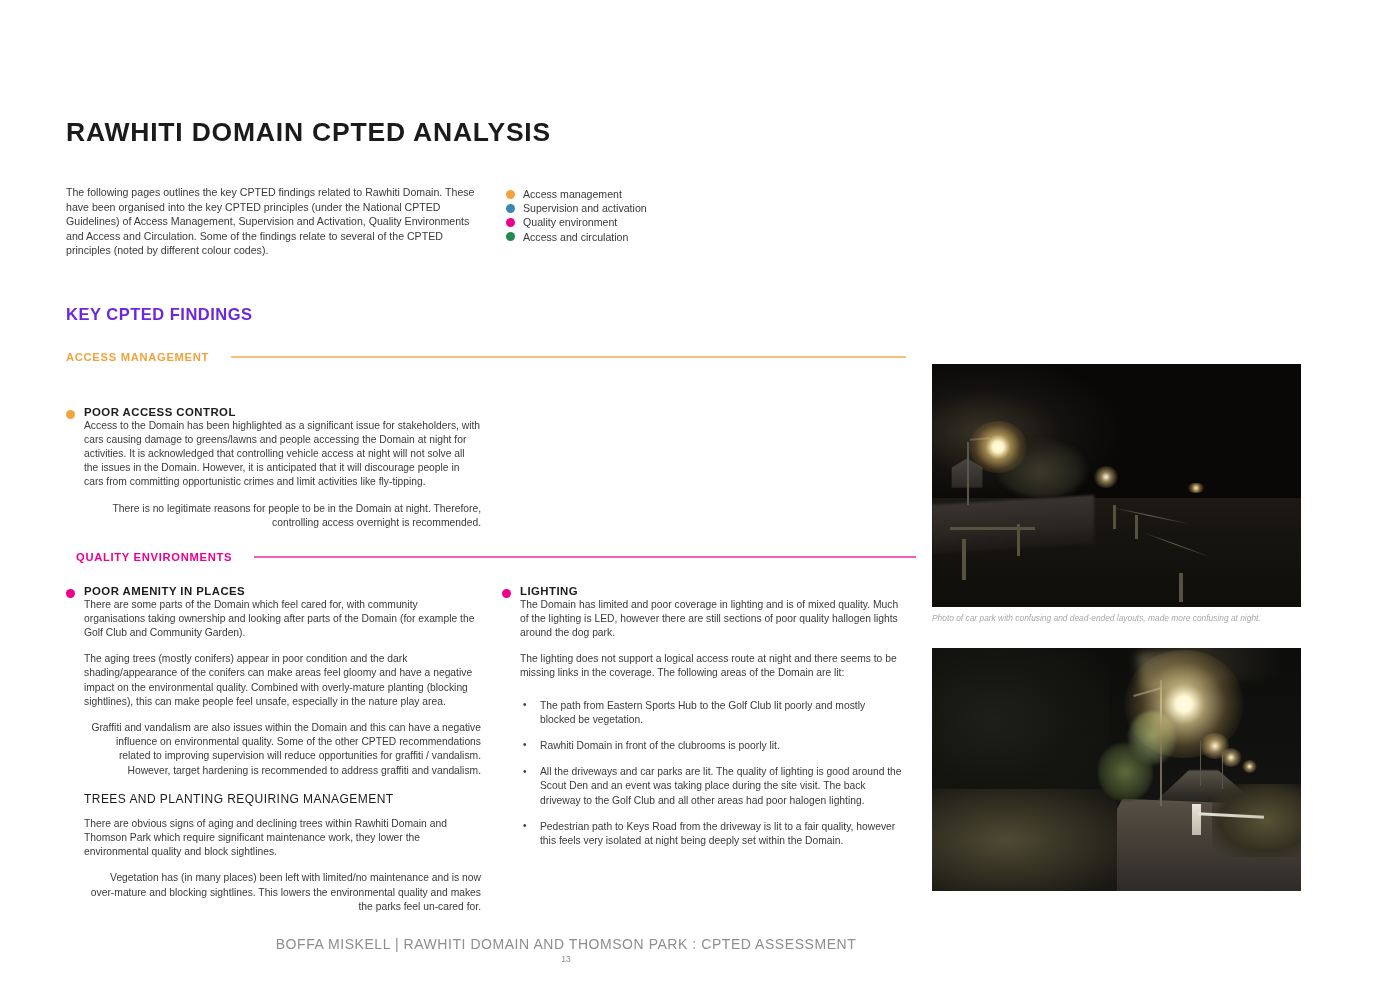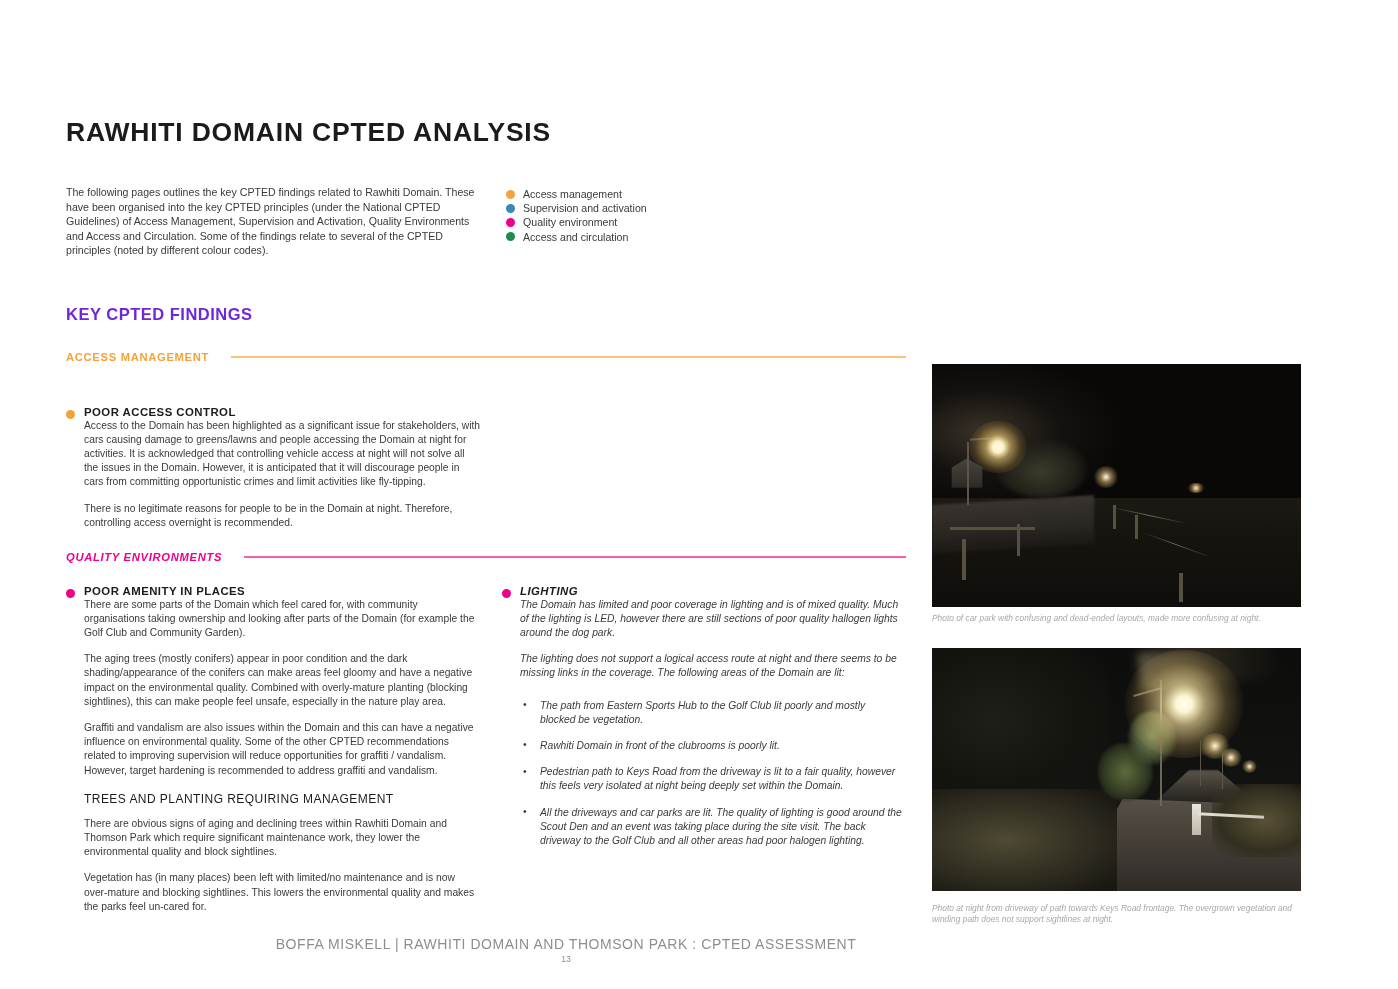--- a/index.html
+++ b/index.html
@@ -35,35 +35,35 @@
   .findings-title {
     position: absolute; left: 66px; top: 305px;
     font-size: 16.5px; font-weight: bold; letter-spacing: 0.5px; color: #6d28d9;
   }
 
   
   .sec-head { position: absolute; display: flex; align-items: center; width: 840px; }
   .sec-head .txt { font-size: 11.2px; font-weight: bold; letter-spacing: 0.7px; white-space: nowrap; }
   .sec-head .rule { flex: 1 1 auto; height: 1.6px; margin-left: 22px; }
   #sec-access { left: 66px; top: 351px; }
-  #sec-quality { left: 66px; top: 551px; font-style: italic; }
+  #sec-quality { left: 76px; top: 551px; }
 
   
   .finding { position: absolute; }
   .finding-head { display: flex; align-items: flex-start; }
   .finding-dot {
     width: 9px; height: 9px; border-radius: 50%;
     margin-top: 3.5px; margin-right: 9px; flex: 0 0 auto;
   }
   .finding-title {
     font-size: 11.4px; font-weight: bold; letter-spacing: 0.45px; color: #1b1b1b;
   }
   .body-text { font-size: 10.3px; line-height: 14.2px; color: #3a3a3a; }
   .body-text p { margin-bottom: 12px; }
-  .body-text p:last-child { margin-bottom: 0; }
+  .body-text p:last-child { margin-bottom: 0; text-align: right; }
   .indented { padding-left: 18px; }
   .sub-title {
     font-size: 12px; font-weight: normal; letter-spacing: 0.45px;
     color: #1b1b1b; margin-bottom: 11px;
   }
 
   
   ul.bullets { list-style: none; margin-top: 18px; }
   ul.bullets li {
     position: relative; padding-left: 20px; margin-bottom: 12px;
@@ -229,33 +229,33 @@
     </div>
     <div class="indented" style="margin-top:14px;">
       <div class="sub-title">TREES AND PLANTING REQUIRING MANAGEMENT</div>
       <div class="body-text">
         <p>There are obvious signs of aging and declining trees within Rawhiti Domain and Thomson Park which require significant maintenance work, they lower the environmental quality and block sightlines.</p>
         <p>Vegetation has (in many places) been left with limited/no maintenance and is now over-mature and blocking sightlines. This lowers the environmental quality and makes the parks feel un-cared for.</p>
       </div>
     </div>
   </div>
 
-  <div class="finding" style="left:502px; top:585px; width:400px;font-style:italic;">
+  <div class="finding" style="left:502px; top:585px; width:400px;">
     <div class="finding-head">
       <span class="finding-dot" style="background:#EC008C"></span>
       <span class="finding-title">LIGHTING</span>
     </div>
     <div class="body-text indented">
       <p>The Domain has limited and poor coverage in lighting and is of mixed quality. Much of the lighting is LED, however there are still sections of poor quality hallogen lights around the dog park.</p>
       <p>The lighting does not support a logical access route at night and there seems to be missing links in the coverage. The following areas of the Domain are lit:</p>
       <ul class="bullets">
         <li>The path from Eastern Sports Hub to the Golf Club lit poorly and mostly blocked be vegetation.</li>
         <li>Rawhiti Domain in front of the clubrooms is poorly lit.</li>
+        <li>All the driveways and car parks are lit. The quality of lighting is good around the Scout Den and an event was taking place during the site visit. The back driveway to the Golf Club and all other areas had poor halogen lighting.</li>
         <li>Pedestrian path to Keys Road from the driveway is lit to a fair quality, however this feels very isolated at night being deeply set within the Domain.</li>
-        <li>All the driveways and car parks are lit. The quality of lighting is good around the Scout Den and an event was taking place during the site visit. The back driveway to the Golf Club and all other areas had poor halogen lighting.</li>
       </ul>
     </div>
   </div>
 
   <div class="photo" id="photo-1">
     <div class="p1-sky"></div>
     <div class="p1-ground"></div>
     <div class="p1-carpark"></div>
     <div class="p1-bld"></div>
     <div class="p1-tree"></div>
@@ -289,18 +289,17 @@
     <div class="p2-arm-main"></div>
     <div class="p2-glow-main"></div>
     <div class="p2-pole-sm" style="left:72.5%; top:38%; height:19%;"></div>
     <div class="p2-light-sm" style="left:72.5%; top:35%; width:30px; height:26px;"></div>
     <div class="p2-pole-sm" style="left:78.5%; top:43%; height:15%;"></div>
     <div class="p2-light-sm" style="left:78%; top:41%; width:22px; height:19px;"></div>
     <div class="p2-light-sm" style="left:84%; top:46%; width:15px; height:13px;"></div>
     <div class="p2-bollard-wt"></div>
     <div class="p2-rail"></div>
   </div>
-  <div class="caption" id="caption-2">Photo at night from driveway of path towards Keys Road frontage. The overgrown vegetation and winding path does not support sightlines at night.</div>
 
   <div class="footer-line">BOFFA MISKELL  |  RAWHITI DOMAIN AND THOMSON PARK : CPTED ASSESSMENT</div>
   <div class="footer-page">13</div>
 
 </div>
 
 </body></html>

